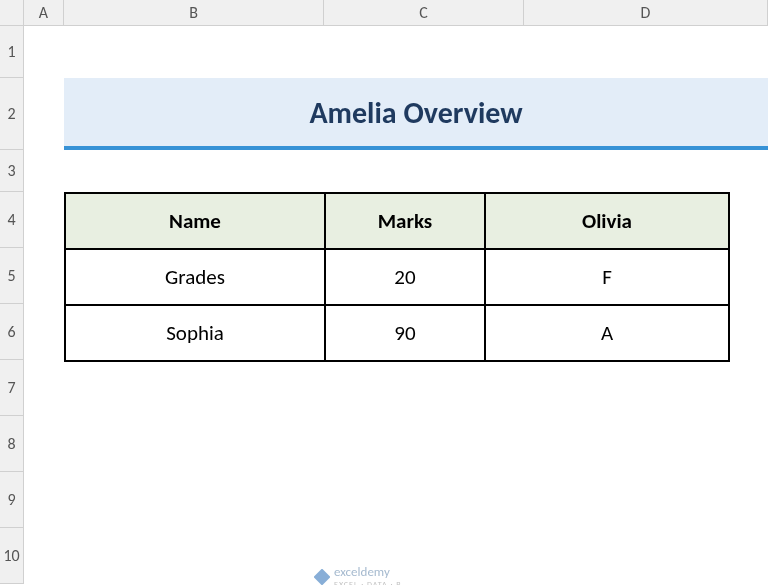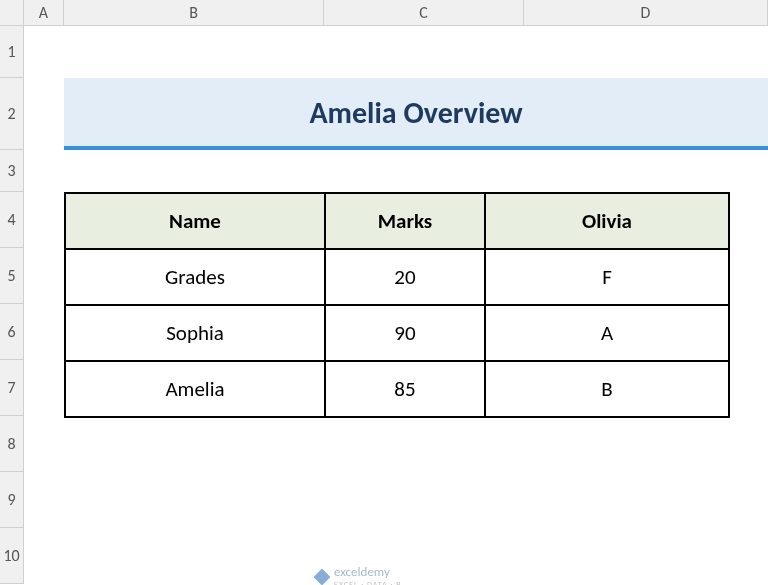--- a/index.html
+++ b/index.html
@@ -179,25 +179,20 @@
         <tr>
           <td class="c-B">Grades</td>
           <td class="c-C">20</td>
           <td class="c-D">F</td>
         </tr>
         <tr>
           <td class="c-B">Sophia</td>
           <td class="c-C">90</td>
           <td class="c-D">A</td>
         </tr>
-        <tr>
-          <td class="c-B">Amelia</td>
-          <td class="c-C">85</td>
-          <td class="c-D">B</td>
-        </tr>
       </tbody>
     </table>
 
     <div class="watermark">
       <span class="watermark-icon">
         <svg viewBox="0 0 16 16" width="16" height="16">
             <rect x="2" y="2" width="12" height="12" fill="#3a7abd" transform="rotate(45 8 8)"></rect>
           </svg>
       </span>
       <div>

